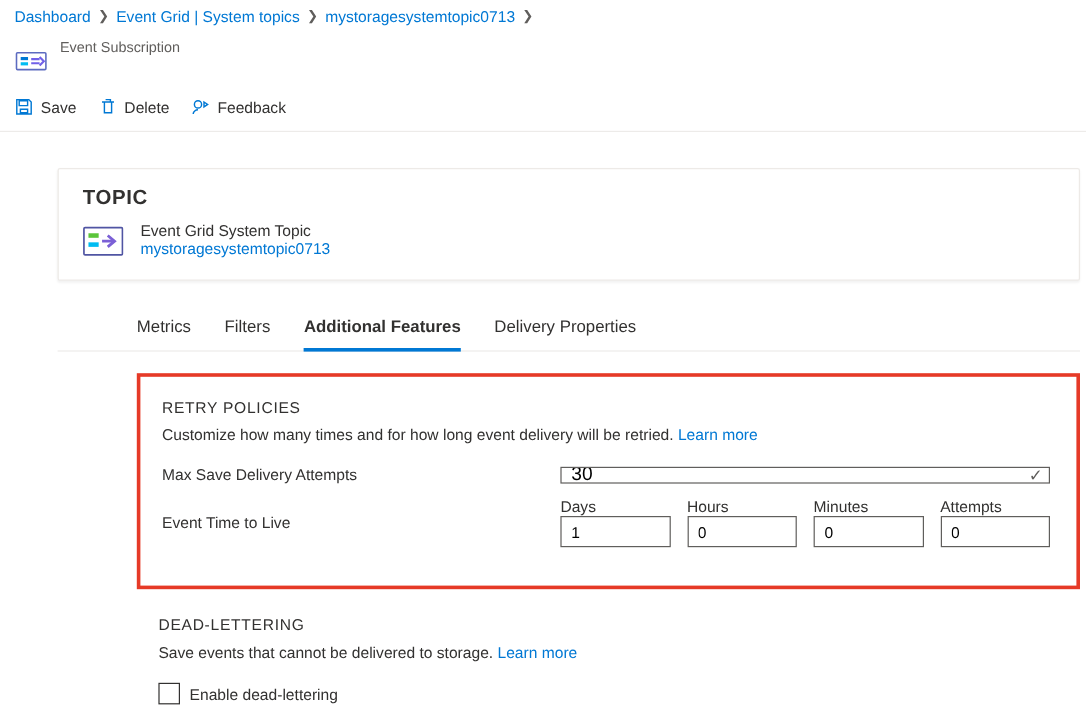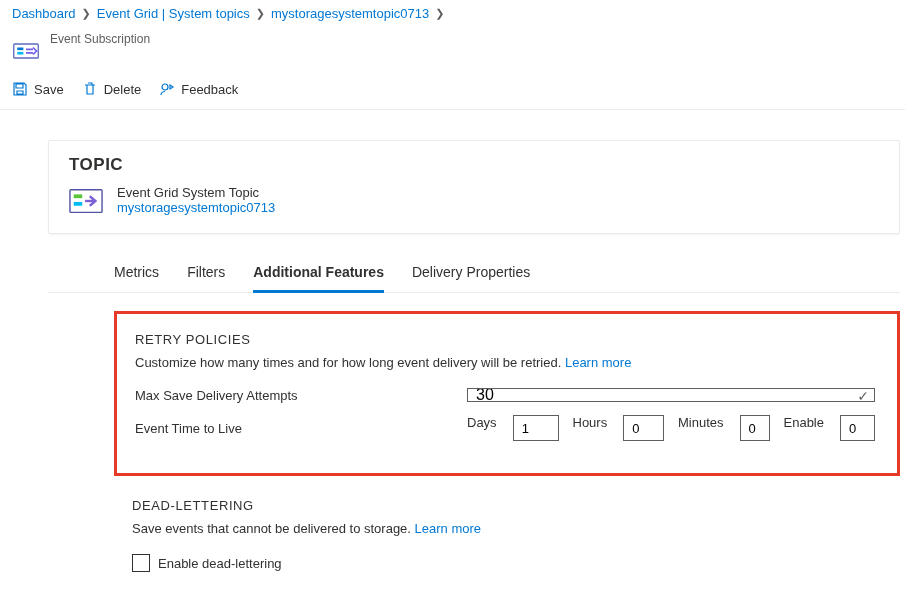--- a/index.html
+++ b/index.html
@@ -124,21 +124,21 @@
     .validated-check {
       position: absolute; right: 6px; top: 50%;
       transform: translateY(-50%);
       color: #605e5c; font-size: 14px;
       pointer-events: none;
     }
 
     .ttl-row .ttl-inputs {
       display: flex; gap: 14px; flex: 1;
     }
-    .ttl-group { display: flex; flex-direction: row; gap: 16px; flex: 1; }
+    .ttl-group { display: flex; flex-direction: column; gap: 0; flex: 1; }
     .ttl-label { font-size: 13px; color: #323130; }
     .ttl-input {
       height: 26px; border: 1px solid #605e5c;
       padding: 2px 8px; font-size: 13px; font-family: inherit;
       background: #fff; width: 100%;
     }
 
     .deadletter { padding: 22px 22px 10px 18px; }
     .checkbox-row {
       display: flex; align-items: center; gap: 8px;
@@ -246,21 +246,21 @@
           </div>
           <div class="ttl-group">
             <span class="ttl-label">Hours</span>
             <input class="ttl-input" type="text" value="0" style="">
           </div>
           <div class="ttl-group">
             <span class="ttl-label">Minutes</span>
             <input class="ttl-input" type="text" value="0" style="">
           </div>
           <div class="ttl-group">
-            <span class="ttl-label">Enable</span>
+            <span class="ttl-label">Attempts</span>
             <input class="ttl-input" type="text" value="0" style="">
           </div>
         </div>
       </div>
     </div>
 
     <div class="deadletter">
       <div class="section-title">DEAD-LETTERING</div>
       <div class="section-desc">
         <span>Save events that cannot be delivered to storage. </span><a>Learn more</a>

